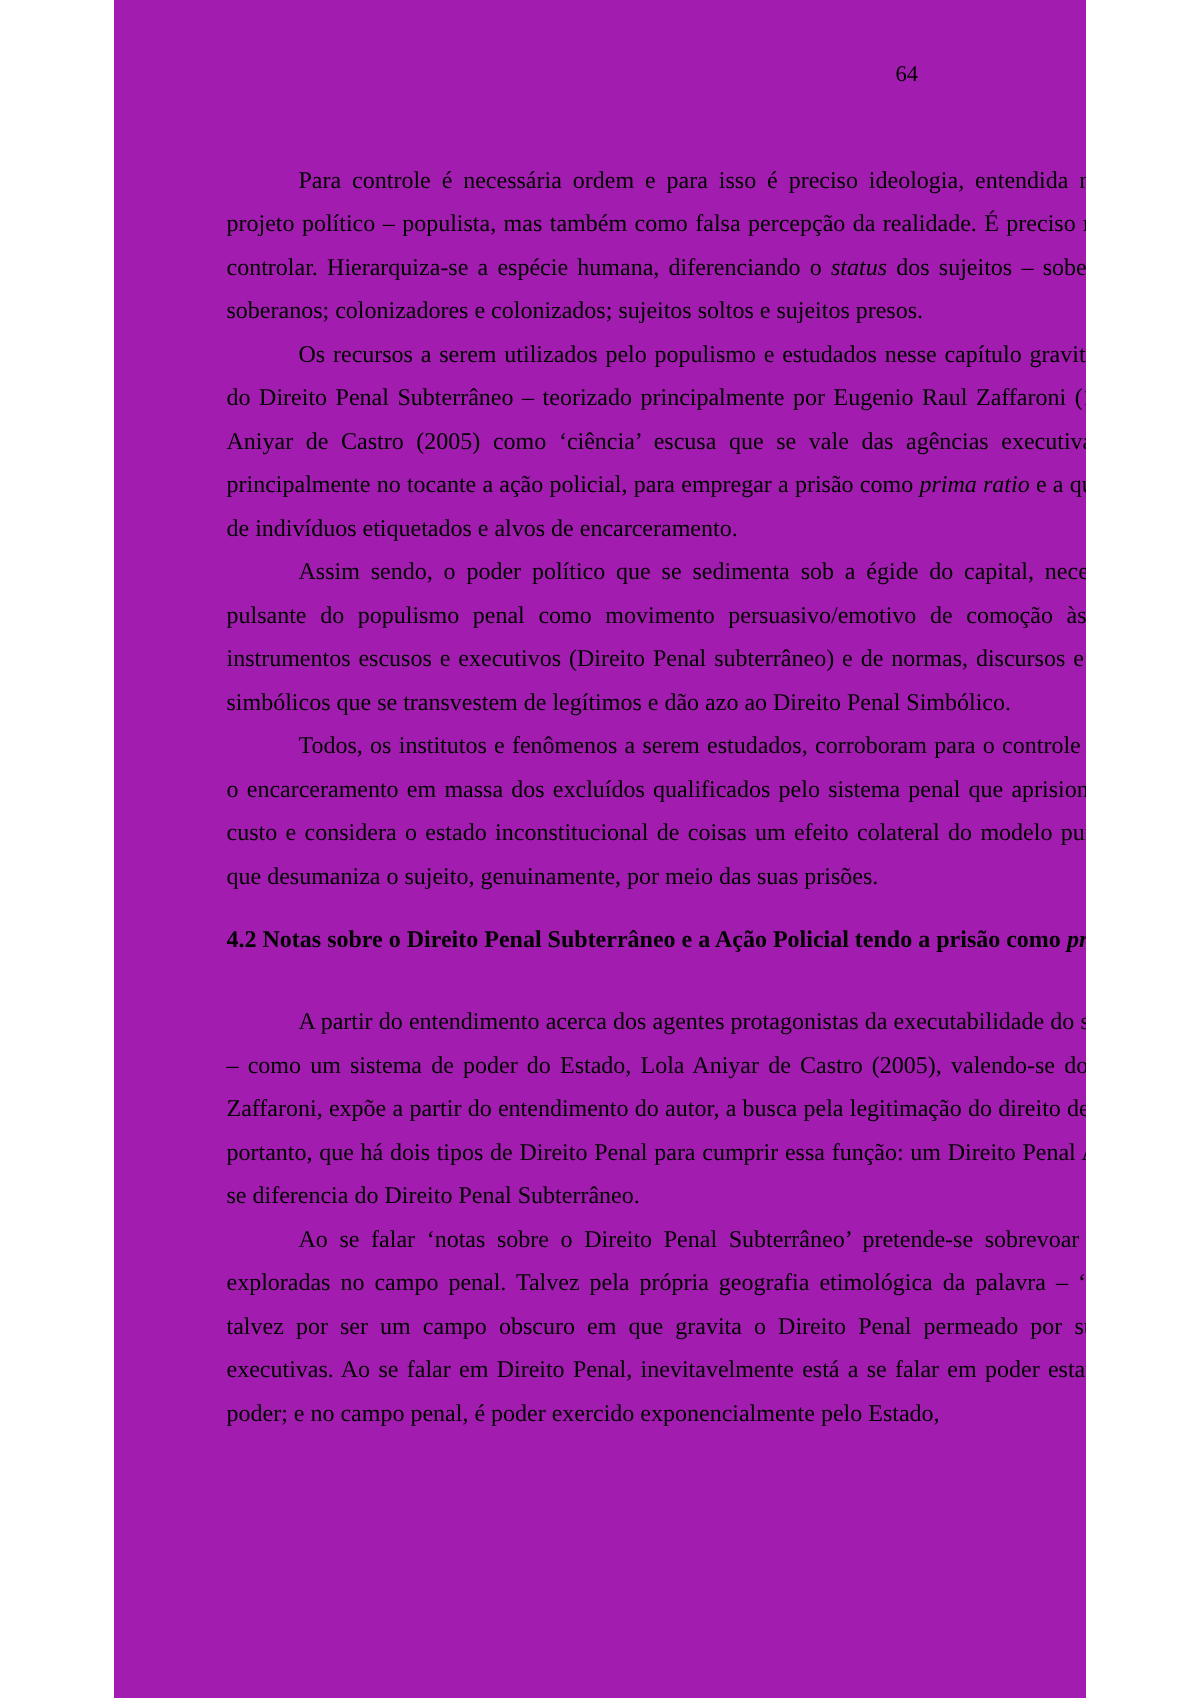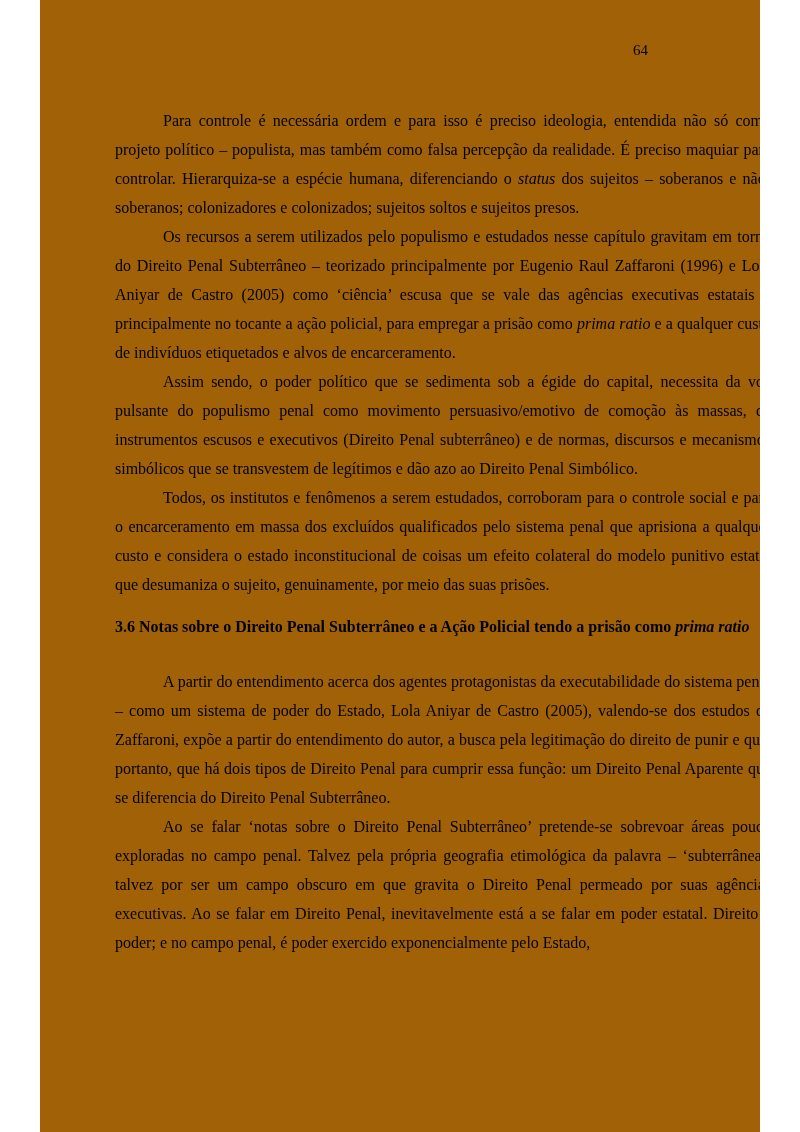--- a/index.html
+++ b/index.html
@@ -3,23 +3,23 @@
 <meta charset="utf-8">
 <style>
   * { margin: 0; padding: 0; box-sizing: border-box; }
   html, body { background: #ffffff; }
   body {
     font-family: "Liberation Serif", "DejaVu Serif", serif;
     color: #000000;
   }
   .page {
     position: relative;
-    width: 720px;
+    width: 648px;
     height: 1132px;
-    background: #a16207;
+    background: #a21caf;
     margin: 0 auto;
     overflow: hidden;
     font-size: 16px;
     line-height: 29px;
   }
   .page-number {
     position: absolute;
     top: 38px;
     right: 112px;
     font-size: 15px;
@@ -63,20 +63,20 @@
 
 
     <p class="para"><span>Para controle é necessária ordem e para isso é preciso ideologia, entendida não só como projeto político – populista, mas também como falsa percepção da realidade. É preciso maquiar para controlar. Hierarquiza-se a espécie humana, diferenciando o </span><span style="font-style: italic;">status</span><span> dos sujeitos – soberanos e não-soberanos; colonizadores e colonizados; sujeitos soltos e sujeitos presos.</span></p>
 
     <p class="para"><span>Os recursos a serem utilizados pelo populismo e estudados nesse capítulo gravitam em torno do Direito Penal Subterrâneo – teorizado principalmente por Eugenio Raul Zaffaroni (1996) e Lola Aniyar de Castro (2005) como ‘ciência’ escusa que se vale das agências executivas estatais – principalmente no tocante a ação policial, para empregar a prisão como </span><span style="font-style: italic;">prima ratio</span><span> e a qualquer custo de indivíduos etiquetados e alvos de encarceramento.</span></p>
 
     <p class="para"><span>Assim sendo, o poder político que se sedimenta sob a égide do capital, necessita da voz pulsante do populismo penal como movimento persuasivo/emotivo de comoção às massas, de instrumentos escusos e executivos (Direito Penal subterrâneo) e de normas, discursos e mecanismos simbólicos que se transvestem de legítimos e dão azo ao Direito Penal Simbólico.</span></p>
 
     <p class="para"><span>Todos, os institutos e fenômenos a serem estudados, corroboram para o controle social e para o encarceramento em massa dos excluídos qualificados pelo sistema penal que aprisiona a qualquer custo e considera o estado inconstitucional de coisas um efeito colateral do modelo punitivo estatal que desumaniza o sujeito, genuinamente, por meio das suas prisões.</span></p>
 
-    <h2 class="section-heading"><span>3.6 Notas sobre o Direito Penal Subterrâneo e a Ação Policial tendo a prisão como </span><span style="font-style: italic;">prima ratio</span></h2>
+    <h2 class="section-heading"><span>4.2 Notas sobre o Direito Penal Subterrâneo e a Ação Policial tendo a prisão como </span><span style="font-style: italic;">prima ratio</span></h2>
 
     <p class="para"><span>A partir do entendimento acerca dos agentes protagonistas da executabilidade do sistema penal – como um sistema de poder do Estado, Lola Aniyar de Castro (2005), valendo-se dos estudos de Zaffaroni, expõe a partir do entendimento do autor, a busca pela legitimação do direito de punir e que, portanto, que há dois tipos de Direito Penal para cumprir essa função: um Direito Penal Aparente que se diferencia do Direito Penal Subterrâneo.</span></p>
 
     <p class="para"><span>Ao se falar ‘notas sobre o Direito Penal Subterrâneo’ pretende-se sobrevoar áreas pouco exploradas no campo penal. Talvez pela própria geografia etimológica da palavra – ‘subterrânea’, talvez por ser um campo obscuro em que gravita o Direito Penal permeado por suas agências executivas. Ao se falar em Direito Penal, inevitavelmente está a se falar em poder estatal. Direito é poder; e no campo penal, é poder exercido exponencialmente pelo Estado,</span></p>
 
   </div>
 </div>
 
 </body></html>

